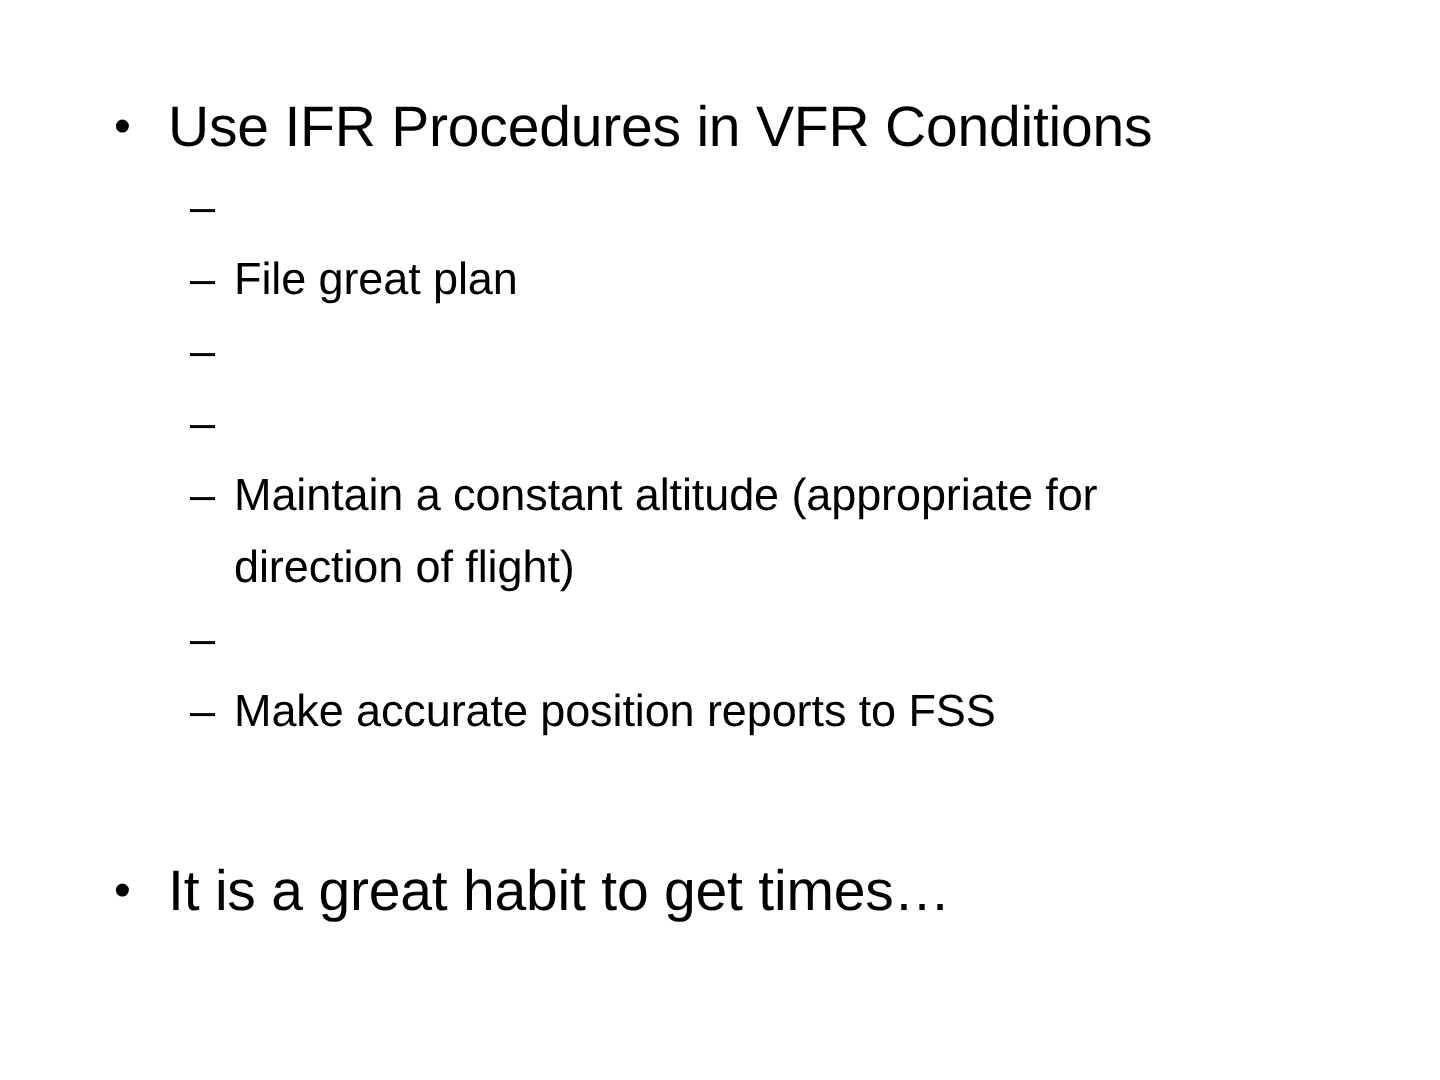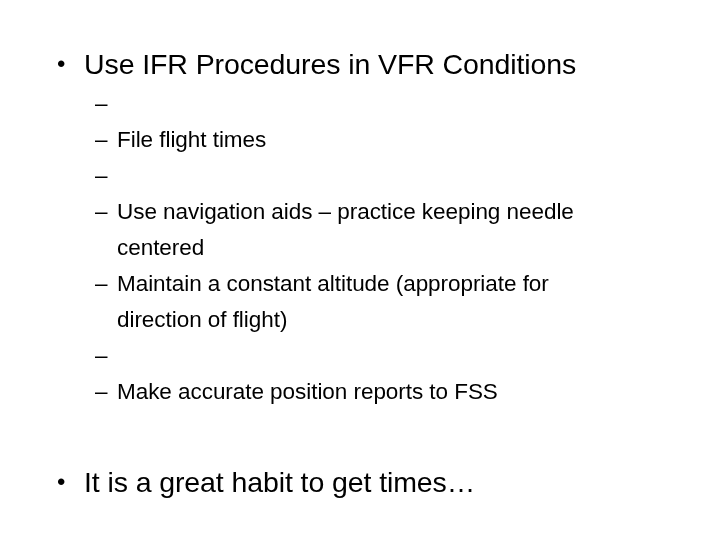--- a/index.html
+++ b/index.html
@@ -94,30 +94,29 @@
     <div class="spacer-mid"></div>
 
     <div class="l2list">
 
       <div class="l2">
         <span class="dash">–</span>
       </div>
 
       <div class="l2">
         <span class="dash">–</span>
-        <span class="txt">File flight times</span>
+        <span class="txt">File great plan</span>
       </div>
 
       <div class="l2">
         <span class="dash">–</span>
       </div>
 
       <div class="l2">
         <span class="dash">–</span>
-        <span class="txt">Use navigation aids – practice keeping needle centered</span>
       </div>
 
       <div class="l2">
         <span class="dash">–</span>
         <span class="txt">Maintain a constant altitude (appropriate for direction of flight)</span>
       </div>
 
       <div class="l2">
         <span class="dash">–</span>
       </div>

